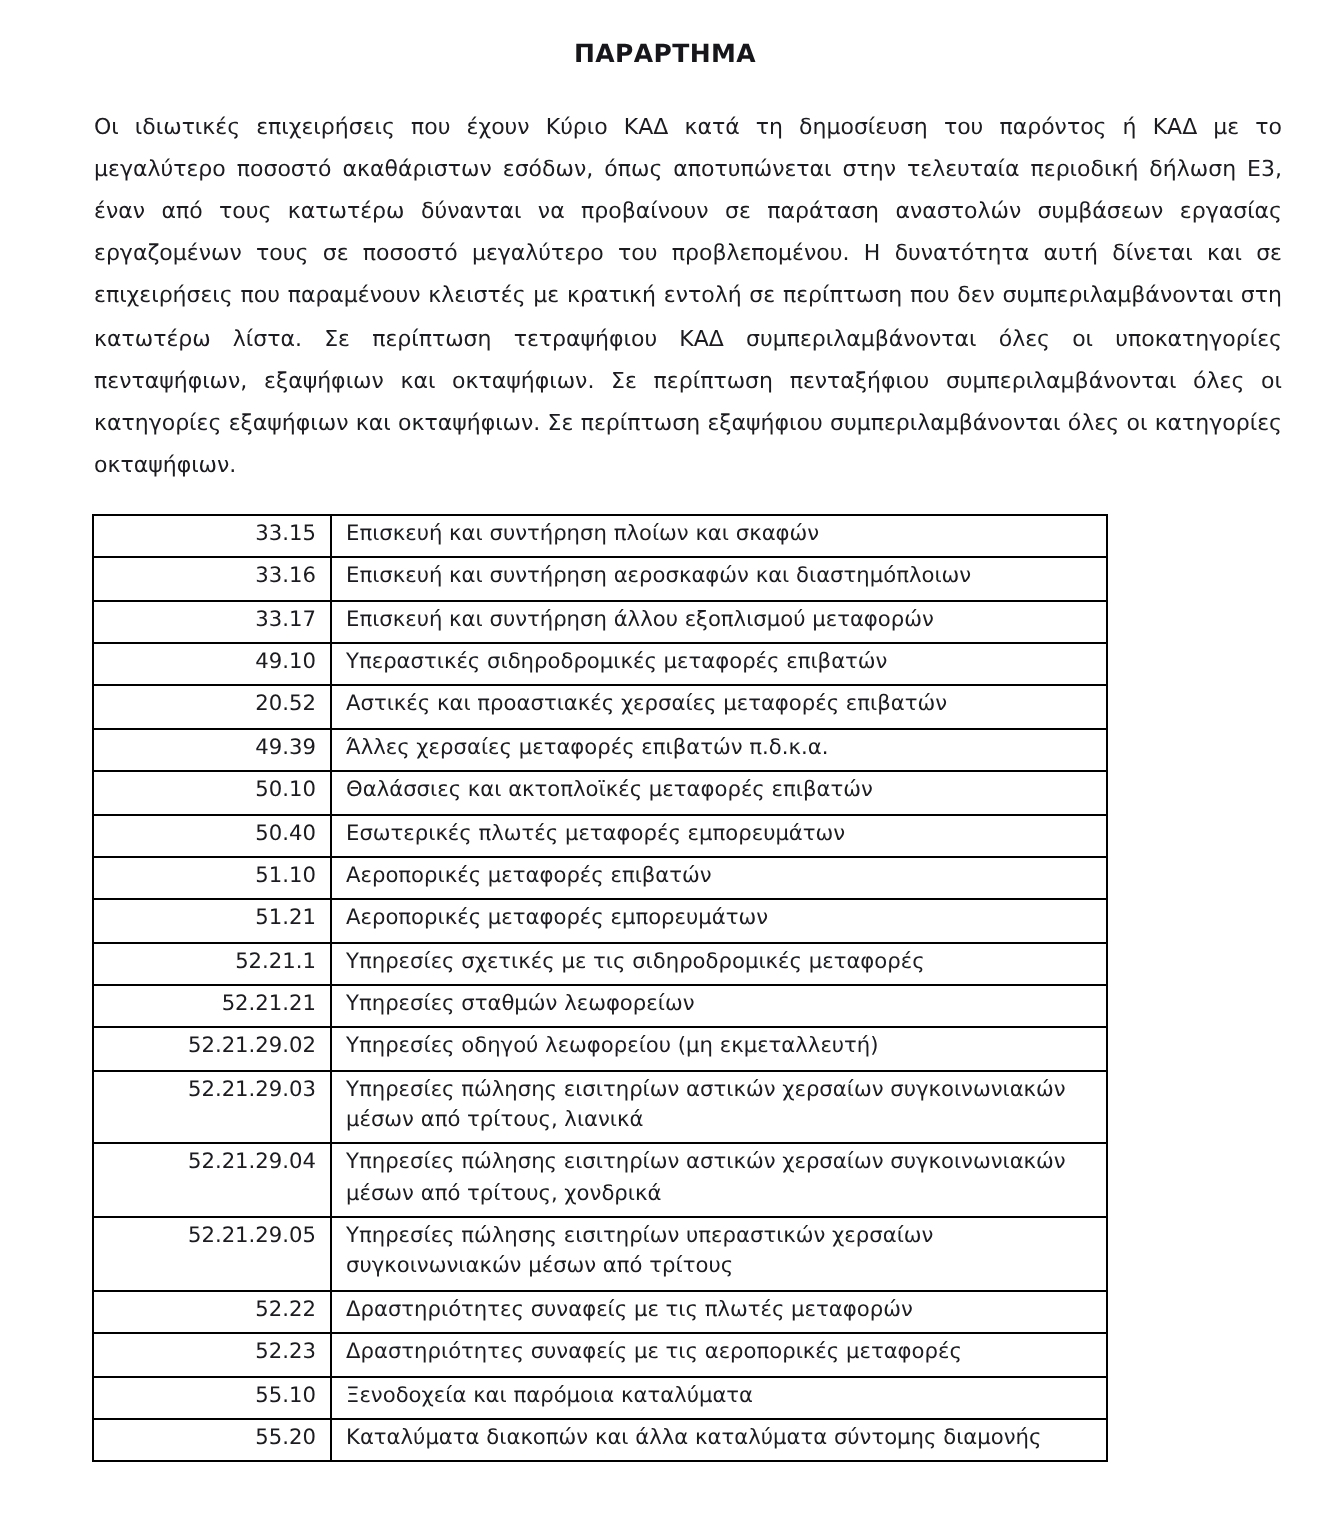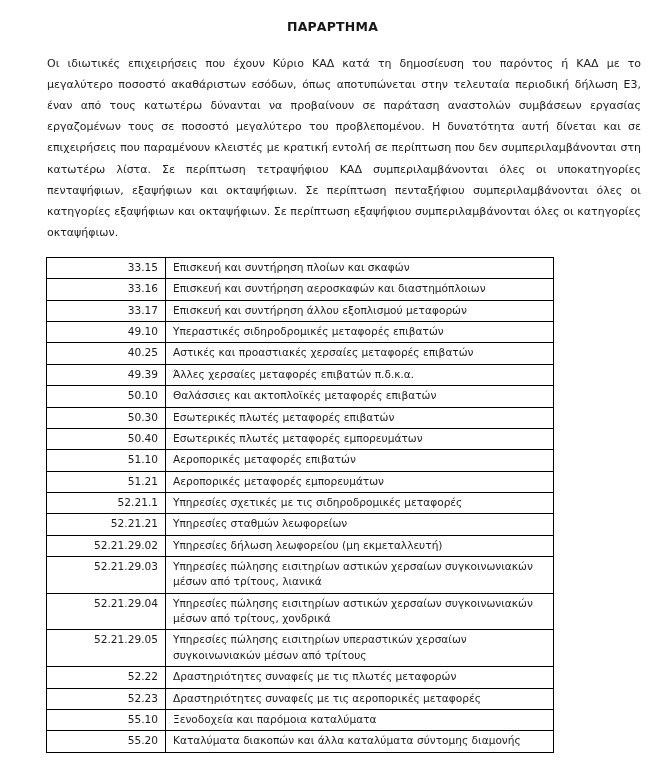--- a/index.html
+++ b/index.html
@@ -95,34 +95,30 @@
           </tr>
           <tr>
             <td class="code">33.17</td>
             <td class="desc">Επισκευή και συντήρηση άλλου εξοπλισμού μεταφορών</td>
           </tr>
           <tr>
             <td class="code">49.10</td>
             <td class="desc">Υπεραστικές σιδηροδρομικές μεταφορές επιβατών</td>
           </tr>
           <tr>
-            <td class="code">40.25</td>
+            <td class="code">20.52</td>
             <td class="desc">Αστικές και προαστιακές χερσαίες μεταφορές επιβατών</td>
           </tr>
           <tr>
             <td class="code">49.39</td>
             <td class="desc">Άλλες χερσαίες μεταφορές επιβατών π.δ.κ.α.</td>
           </tr>
           <tr>
             <td class="code">50.10</td>
             <td class="desc">Θαλάσσιες και ακτοπλοϊκές μεταφορές επιβατών</td>
-          </tr>
-          <tr>
-            <td class="code">50.30</td>
-            <td class="desc">Εσωτερικές πλωτές μεταφορές επιβατών</td>
           </tr>
           <tr>
             <td class="code">50.40</td>
             <td class="desc">Εσωτερικές πλωτές μεταφορές εμπορευμάτων</td>
           </tr>
           <tr>
             <td class="code">51.10</td>
             <td class="desc">Αεροπορικές μεταφορές επιβατών</td>
           </tr>
           <tr>
@@ -132,21 +128,21 @@
           <tr>
             <td class="code">52.21.1</td>
             <td class="desc">Υπηρεσίες σχετικές με τις σιδηροδρομικές μεταφορές</td>
           </tr>
           <tr>
             <td class="code">52.21.21</td>
             <td class="desc">Υπηρεσίες σταθμών λεωφορείων</td>
           </tr>
           <tr>
             <td class="code">52.21.29.02</td>
-            <td class="desc">Υπηρεσίες δήλωση λεωφορείου (μη εκμεταλλευτή)</td>
+            <td class="desc">Υπηρεσίες οδηγού λεωφορείου (μη εκμεταλλευτή)</td>
           </tr>
           <tr>
             <td class="code">52.21.29.03</td>
             <td class="desc">Υπηρεσίες πώλησης εισιτηρίων αστικών χερσαίων συγκοινωνιακών μέσων από τρίτους, λιανικά</td>
           </tr>
           <tr>
             <td class="code">52.21.29.04</td>
             <td class="desc">Υπηρεσίες πώλησης εισιτηρίων αστικών χερσαίων συγκοινωνιακών μέσων από τρίτους, χονδρικά</td>
           </tr>
           <tr>

